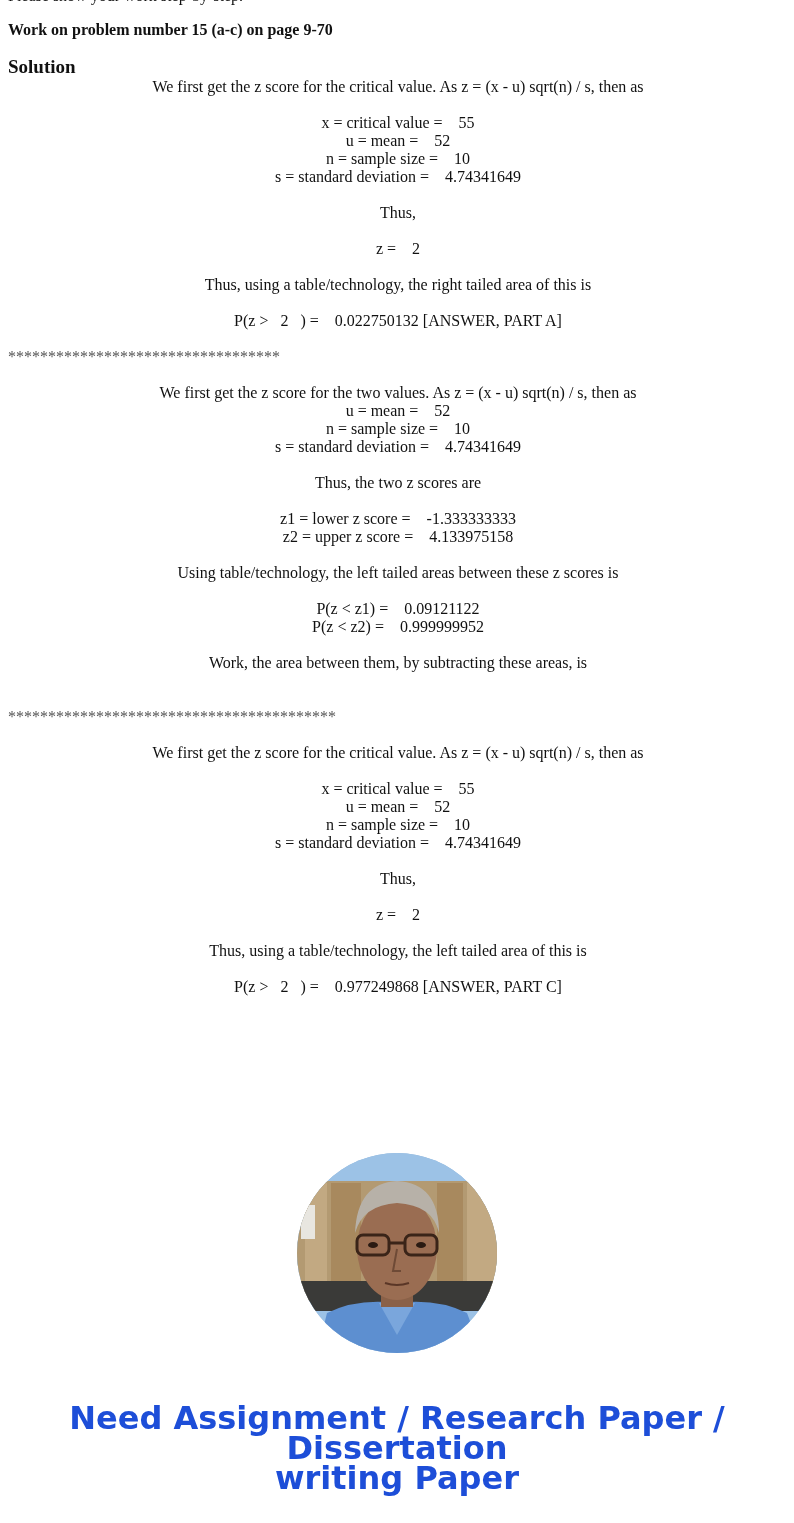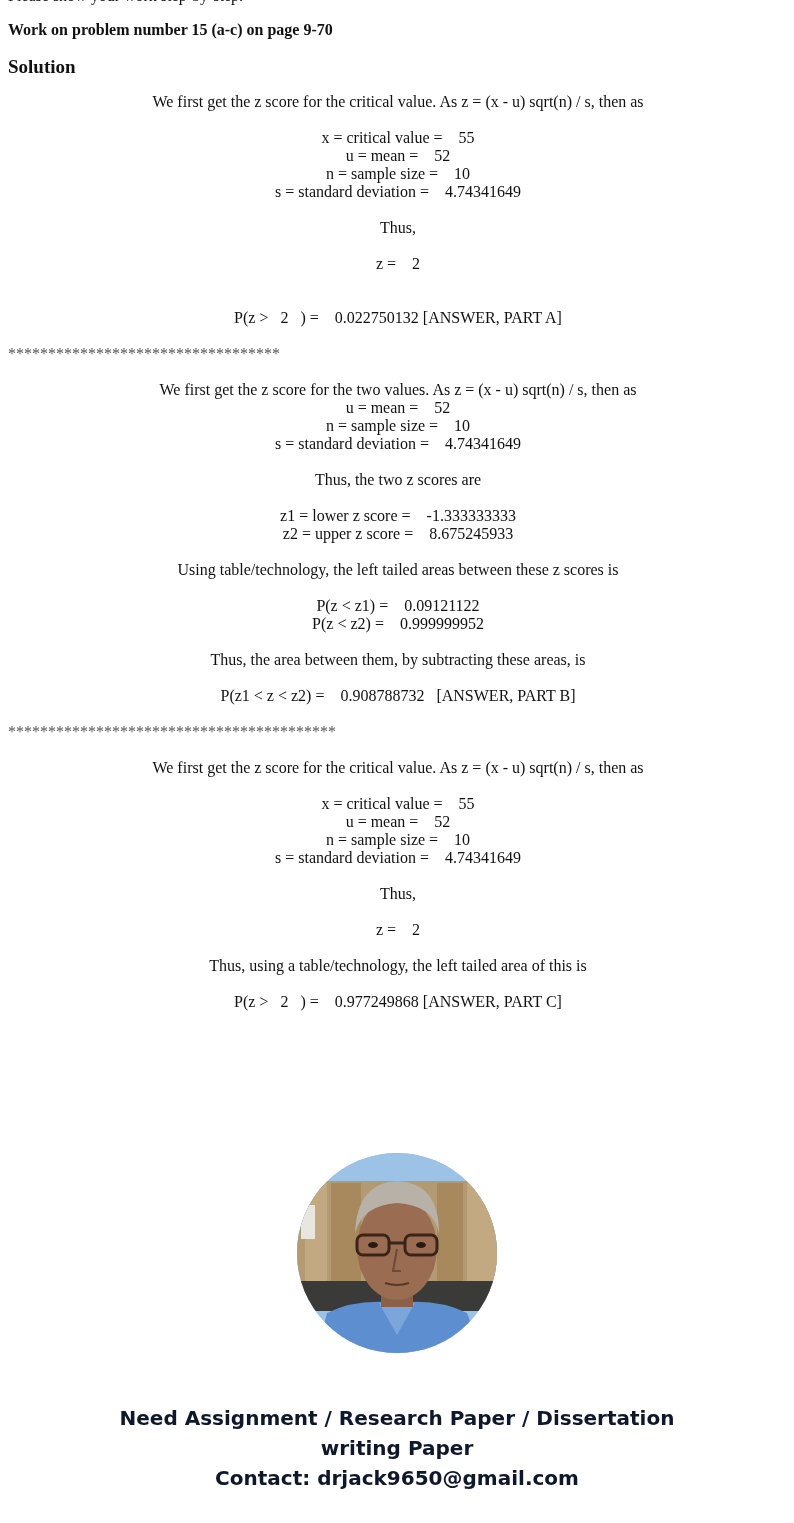--- a/index.html
+++ b/index.html
@@ -33,21 +33,20 @@
     .problem {
       font-weight: bold;
       line-height: 18px;
       margin-top: 16px;
     }
     .solution-heading {
       font-weight: bold;
       font-size: 19px;
       line-height: 22px;
       margin-top: 17px;
-      margin-bottom: 15px;
     }
     .stars {
       color: #555555;
       letter-spacing: 0px;
       font-size: 16px;
       line-height: 18px;
       height: 18px;
       white-space: pre;
     }
     .avatar {
@@ -62,23 +61,23 @@
     }
     .avatar svg { display: block; }
     .footer {
       position: absolute;
       left: 0;
       top: 1403px;
       width: 794px;
       text-align: center;
       font-family: "DejaVu Sans", sans-serif;
       font-weight: bold;
-      font-size: 20px;
+      font-size: 32px;
       line-height: 30px;
-      color: #0f172a;
+      color: #1d4ed8;
     }
   </style>
 </head>
 <body>
 
 <div class="content">
   <div class="q-text">Please show your work step-by-step.</div>
   <div class="problem">Work on problem number 15 (a-c) on page 9-70</div>
   <div class="solution-heading">Solution</div>
 
@@ -87,47 +86,47 @@
     <div class="gap"></div>
     <div class="line">x = critical value =    55</div>
     <div class="line">u = mean =    52</div>
     <div class="line">n = sample size =    10</div>
     <div class="line">s = standard deviation =    4.74341649</div>
     <div class="gap"></div>
     <div class="line">Thus,</div>
     <div class="gap"></div>
     <div class="line">z =    2</div>
     <div class="gap"></div>
+    <div class="line">Thus, using a table/technology, the right tailed area of this is</div>
     <div class="gap"></div>
     <div class="line">P(z &gt;   2   ) =    0.022750132 [ANSWER, PART A]</div>
     <div class="gap"></div>
   </div>
 
   <div class="stars">**********************************</div>
   <div class="gap"></div>
 
   <div>
     <div class="line">We first get the z score for the two values. As z = (x - u) sqrt(n) / s, then as</div>
     <div class="line">u = mean =    52</div>
     <div class="line">n = sample size =    10</div>
     <div class="line">s = standard deviation =    4.74341649</div>
     <div class="gap"></div>
     <div class="line">Thus, the two z scores are</div>
     <div class="gap"></div>
     <div class="line">z1 = lower z score =    -1.333333333</div>
-    <div class="line">z2 = upper z score =    8.675245933</div>
+    <div class="line">z2 = upper z score =    4.133975158</div>
     <div class="gap"></div>
     <div class="line">Using table/technology, the left tailed areas between these z scores is</div>
     <div class="gap"></div>
     <div class="line">P(z &lt; z1) =    0.09121122</div>
     <div class="line">P(z &lt; z2) =    0.999999952</div>
     <div class="gap"></div>
-    <div class="line">Thus, the area between them, by subtracting these areas, is</div>
+    <div class="line">Work, the area between them, by subtracting these areas, is</div>
     <div class="gap"></div>
-    <div class="line">P(z1 &lt; z &lt; z2) =    0.908788732   [ANSWER, PART B]</div>
     <div class="gap"></div>
   </div>
 
   <div class="stars">*****************************************</div>
   <div class="gap"></div>
 
   <div>
     <div class="line">We first get the z score for the critical value. As z = (x - u) sqrt(n) / s, then as</div>
     <div class="gap"></div>
     <div class="line">x = critical value =    55</div>
@@ -177,14 +176,13 @@
     <ellipse cx="124" cy="92" rx="5" ry="3" fill="#2a1a12"></ellipse>
 
     <path d="M100 96 L96 118 L104 118" fill="none" stroke="#6e4a36" stroke-width="2"></path>
     <path d="M88 130 Q100 134 112 130" fill="none" stroke="#5a3626" stroke-width="2"></path>
   </svg>
 </div>
 
 <div class="footer">
   <div>Need Assignment / Research Paper / Dissertation</div>
   <div>writing Paper</div>
-  <div>Contact: drjack9650@gmail.com</div>
 </div>
 
 </body></html>

